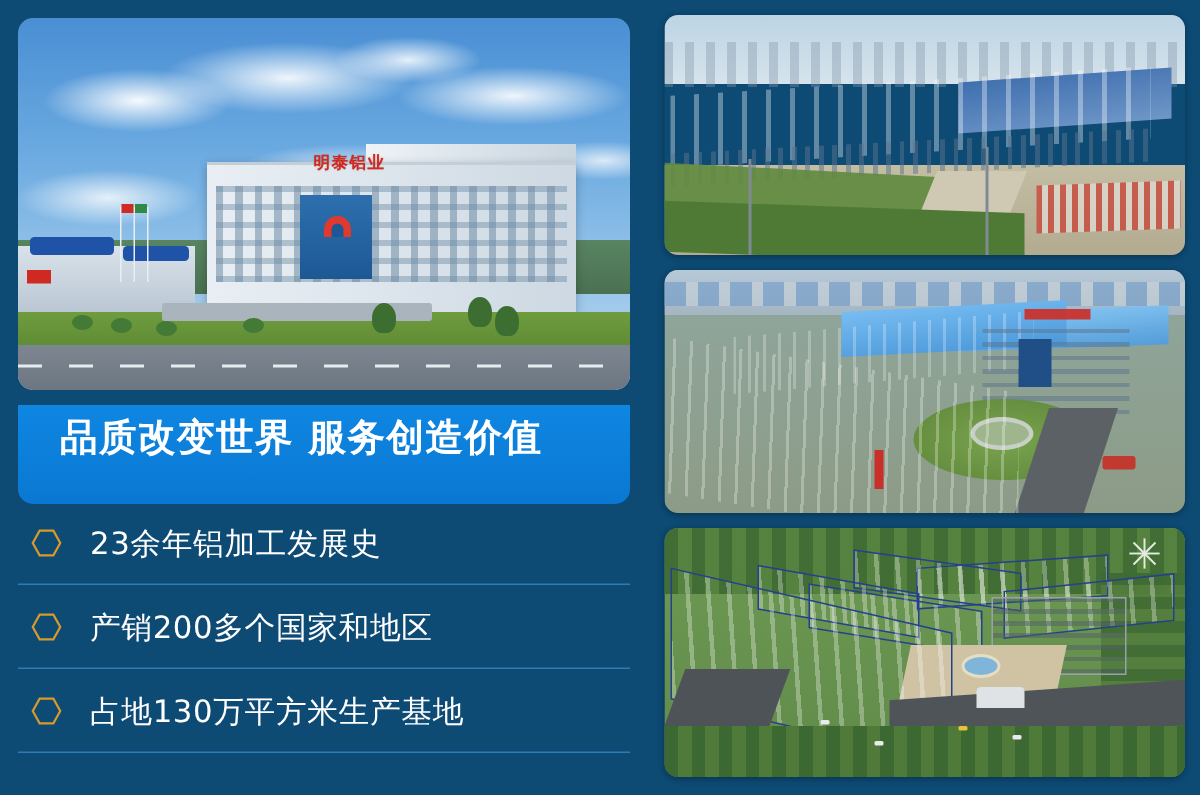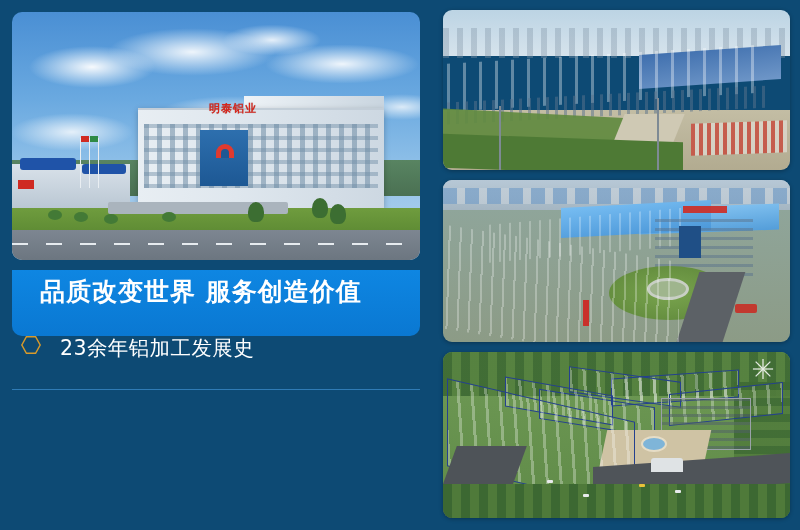--- a/index.html
+++ b/index.html
@@ -124,21 +124,21 @@
   }
   .banner-en {
     color:#ffffff; font-size:14.5px; font-weight:bold; line-height:20px;
     letter-spacing:.1px; white-space:nowrap;
     font-family:"Liberation Sans",sans-serif;
   }
 
   
   .bullets { position:absolute; left:0; top:322px; width:408px; }
   .bullet-row {
-    height:56px; display:flex; 
+    height:56px; display:flex; align-items:center;
     border-bottom:1.5px solid #2f7bb5; padding-left:8px;
   }
   .hex-icon { width:22px; height:22px; flex:0 0 22px; margin-right:18px; }
   .bullet-text {
     color:#ffffff; font-size:20.5px; letter-spacing:.4px; white-space:nowrap;
     font-family:"DejaVu Sans","Liberation Sans",sans-serif;
   }
 
   
   .right-col { position:absolute; left:443px; top:10px; width:347px; height:510px; }
@@ -315,21 +315,37 @@
 
     <div class="bullet-row">
       <span class="hex-icon">
         <svg viewBox="0 0 24 24" width="22" height="22">
           <polygon points="7,3 17,3 22,12 17,21 7,21 2,12" fill="none" stroke="#d79a2b" stroke-width="1.6"></polygon>
         </svg>
       </span>
       <span class="bullet-text">23余年铝加工发展史</span>
     </div>
 
-
+    <div class="bullet-row">
+      <span class="hex-icon">
+        <svg viewBox="0 0 24 24" width="22" height="22">
+          <polygon points="7,3 17,3 22,12 17,21 7,21 2,12" fill="none" stroke="#d79a2b" stroke-width="1.6"></polygon>
+        </svg>
+      </span>
+      <span class="bullet-text">产销200多个国家和地区</span>
+    </div>
+
+    <div class="bullet-row">
+      <span class="hex-icon">
+        <svg viewBox="0 0 24 24" width="22" height="22">
+          <polygon points="7,3 17,3 22,12 17,21 7,21 2,12" fill="none" stroke="#d79a2b" stroke-width="1.6"></polygon>
+        </svg>
+      </span>
+      <span class="bullet-text">占地130万平方米生产基地</span>
+    </div>
 
   </div>
 </div>
 
 <div class="right-col">
 
   <div class="photo-card" id="photo-1">
     <div class="p1-sky"></div>
     <div class="p1-city"></div>
     <div class="p1-ground"></div>

